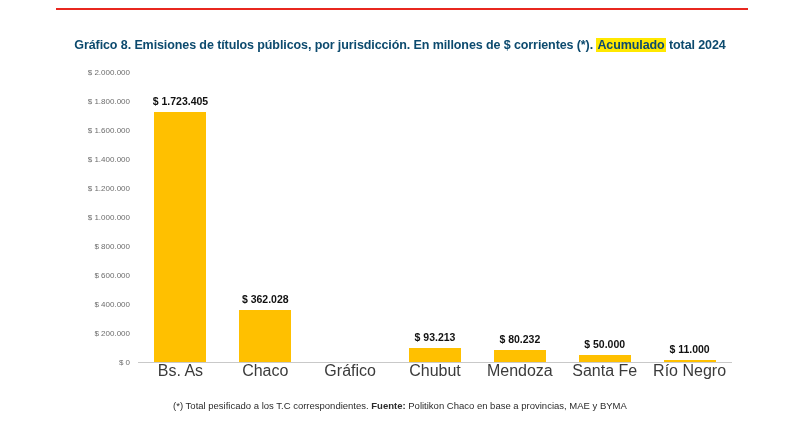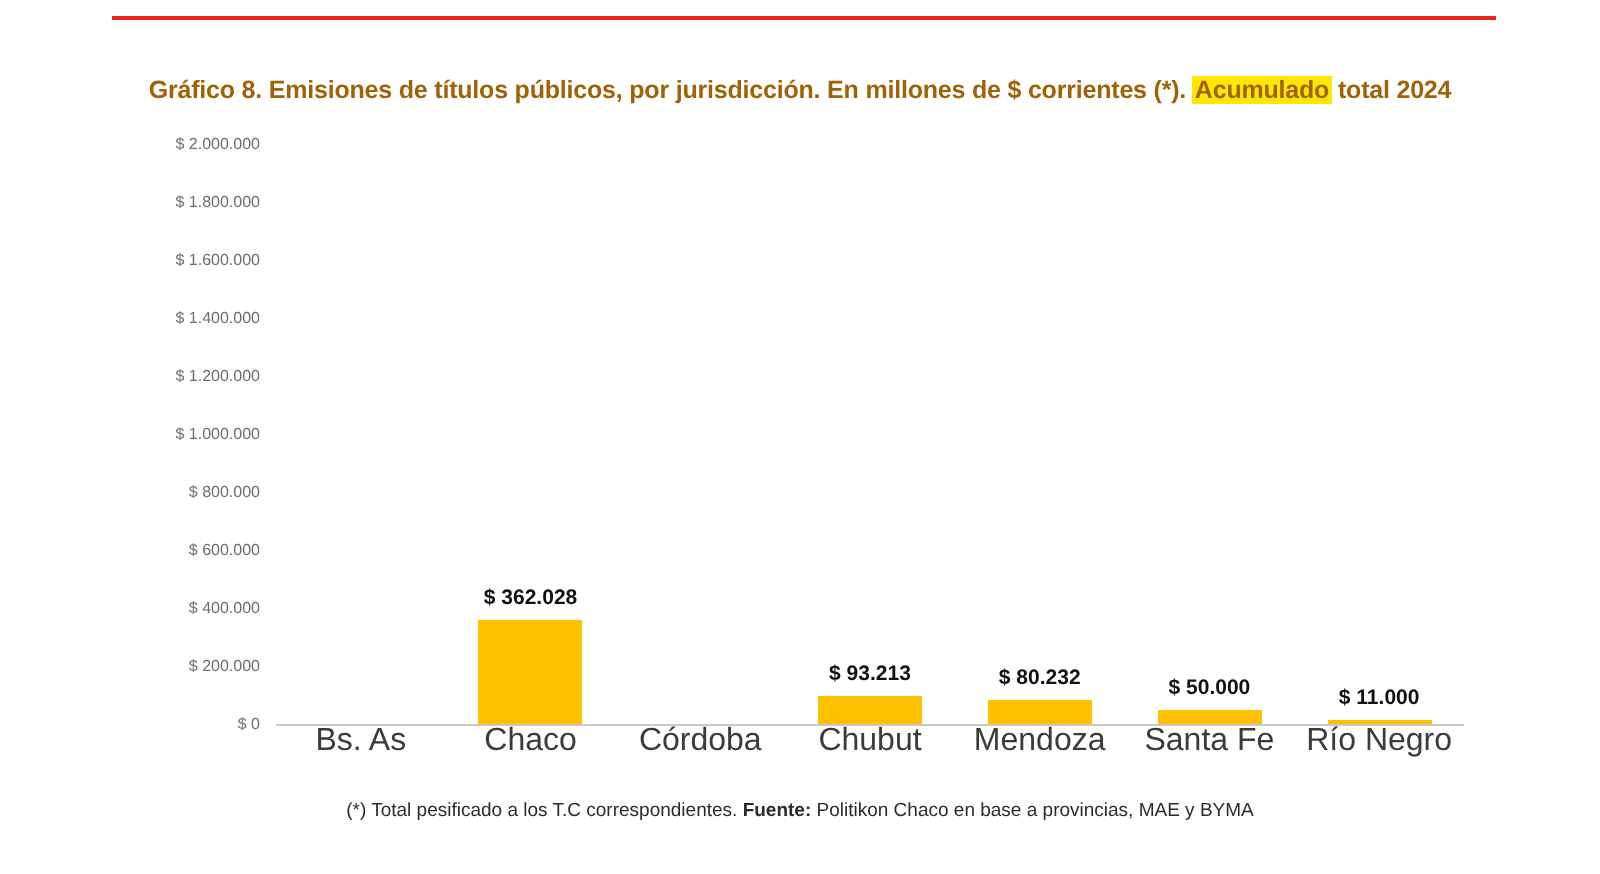--- a/index.html
+++ b/index.html
@@ -23,21 +23,21 @@
     background: #e8271f;
   }
   #chart-title {
     position: absolute;
     top: 38px;
     left: 0;
     width: 800px;
     text-align: center;
     font-size: 12.5px;
     font-weight: bold;
-    color: #a16207;
+    color: #0c4a6e;
     letter-spacing: -0.1px;
   }
   #chart-title .hl {
     background: #ffe800;
     padding: 0 1px;
   }
   #plot-area {
     position: absolute;
     left: 72px;
     top: 72px;
@@ -132,20 +132,24 @@
       <div class="y-tick" style="top: 203px;">$ 600.000</div>
       <div class="y-tick" style="top: 174px;">$ 800.000</div>
       <div class="y-tick" style="top: 145px;">$ 1.000.000</div>
       <div class="y-tick" style="top: 116px;">$ 1.200.000</div>
       <div class="y-tick" style="top: 87px;">$ 1.400.000</div>
       <div class="y-tick" style="top: 58px;">$ 1.600.000</div>
       <div class="y-tick" style="top: 29px;">$ 1.800.000</div>
       <div class="y-tick" style="top: 0px;">$ 2.000.000</div>
     </div>
   <div id="bars-region">
+      <div class="bar-slot" style="left: 0%; width: 14.2857%;">
+        <div class="bar" style="height: 249.894px; background: rgb(255, 192, 0);"></div>
+        <div class="bar-label" style="bottom: 254.894px;">$ 1.723.405</div>
+      </div>
       <div class="bar-slot" style="left: 14.2857%; width: 14.2857%;">
         <div class="bar" style="height: 52.4941px; background: rgb(255, 192, 0);"></div>
         <div class="bar-label" style="bottom: 57.4941px;">$ 362.028</div>
       </div>
       <div class="bar-slot" style="left: 42.8571%; width: 14.2857%;">
         <div class="bar" style="height: 13.5159px; background: rgb(255, 192, 0);"></div>
         <div class="bar-label" style="bottom: 18.5159px;">$ 93.213</div>
       </div>
       <div class="bar-slot" style="left: 57.1429%; width: 14.2857%;">
         <div class="bar" style="height: 11.6336px; background: rgb(255, 192, 0);"></div>
@@ -158,21 +162,21 @@
       <div class="bar-slot" style="left: 85.7143%; width: 14.2857%;">
         <div class="bar" style="height: 2px; background: rgb(255, 192, 0);"></div>
         <div class="bar-label" style="bottom: 7px;">$ 11.000</div>
       </div>
     </div>
 </div>
 
 <div id="x-axis-labels">
     <div class="x-tick" style="left: 42.4286px;">Bs. As</div>
     <div class="x-tick" style="left: 127.286px;">Chaco</div>
-    <div class="x-tick" style="left: 212.143px;">Córdoba</div>
+    <div class="x-tick" style="left: 212.143px;">Gráfico</div>
     <div class="x-tick" style="left: 297px;">Chubut</div>
     <div class="x-tick" style="left: 381.857px;">Mendoza</div>
     <div class="x-tick" style="left: 466.714px;">Santa Fe</div>
     <div class="x-tick" style="left: 551.571px;">Río Negro</div>
   </div>
 
 <div id="footnote">
   <span>(*) Total pesificado a los T.C correspondientes. </span><b>Fuente:</b><span> Politikon Chaco en base a provincias, MAE y BYMA</span>
 </div>
 

